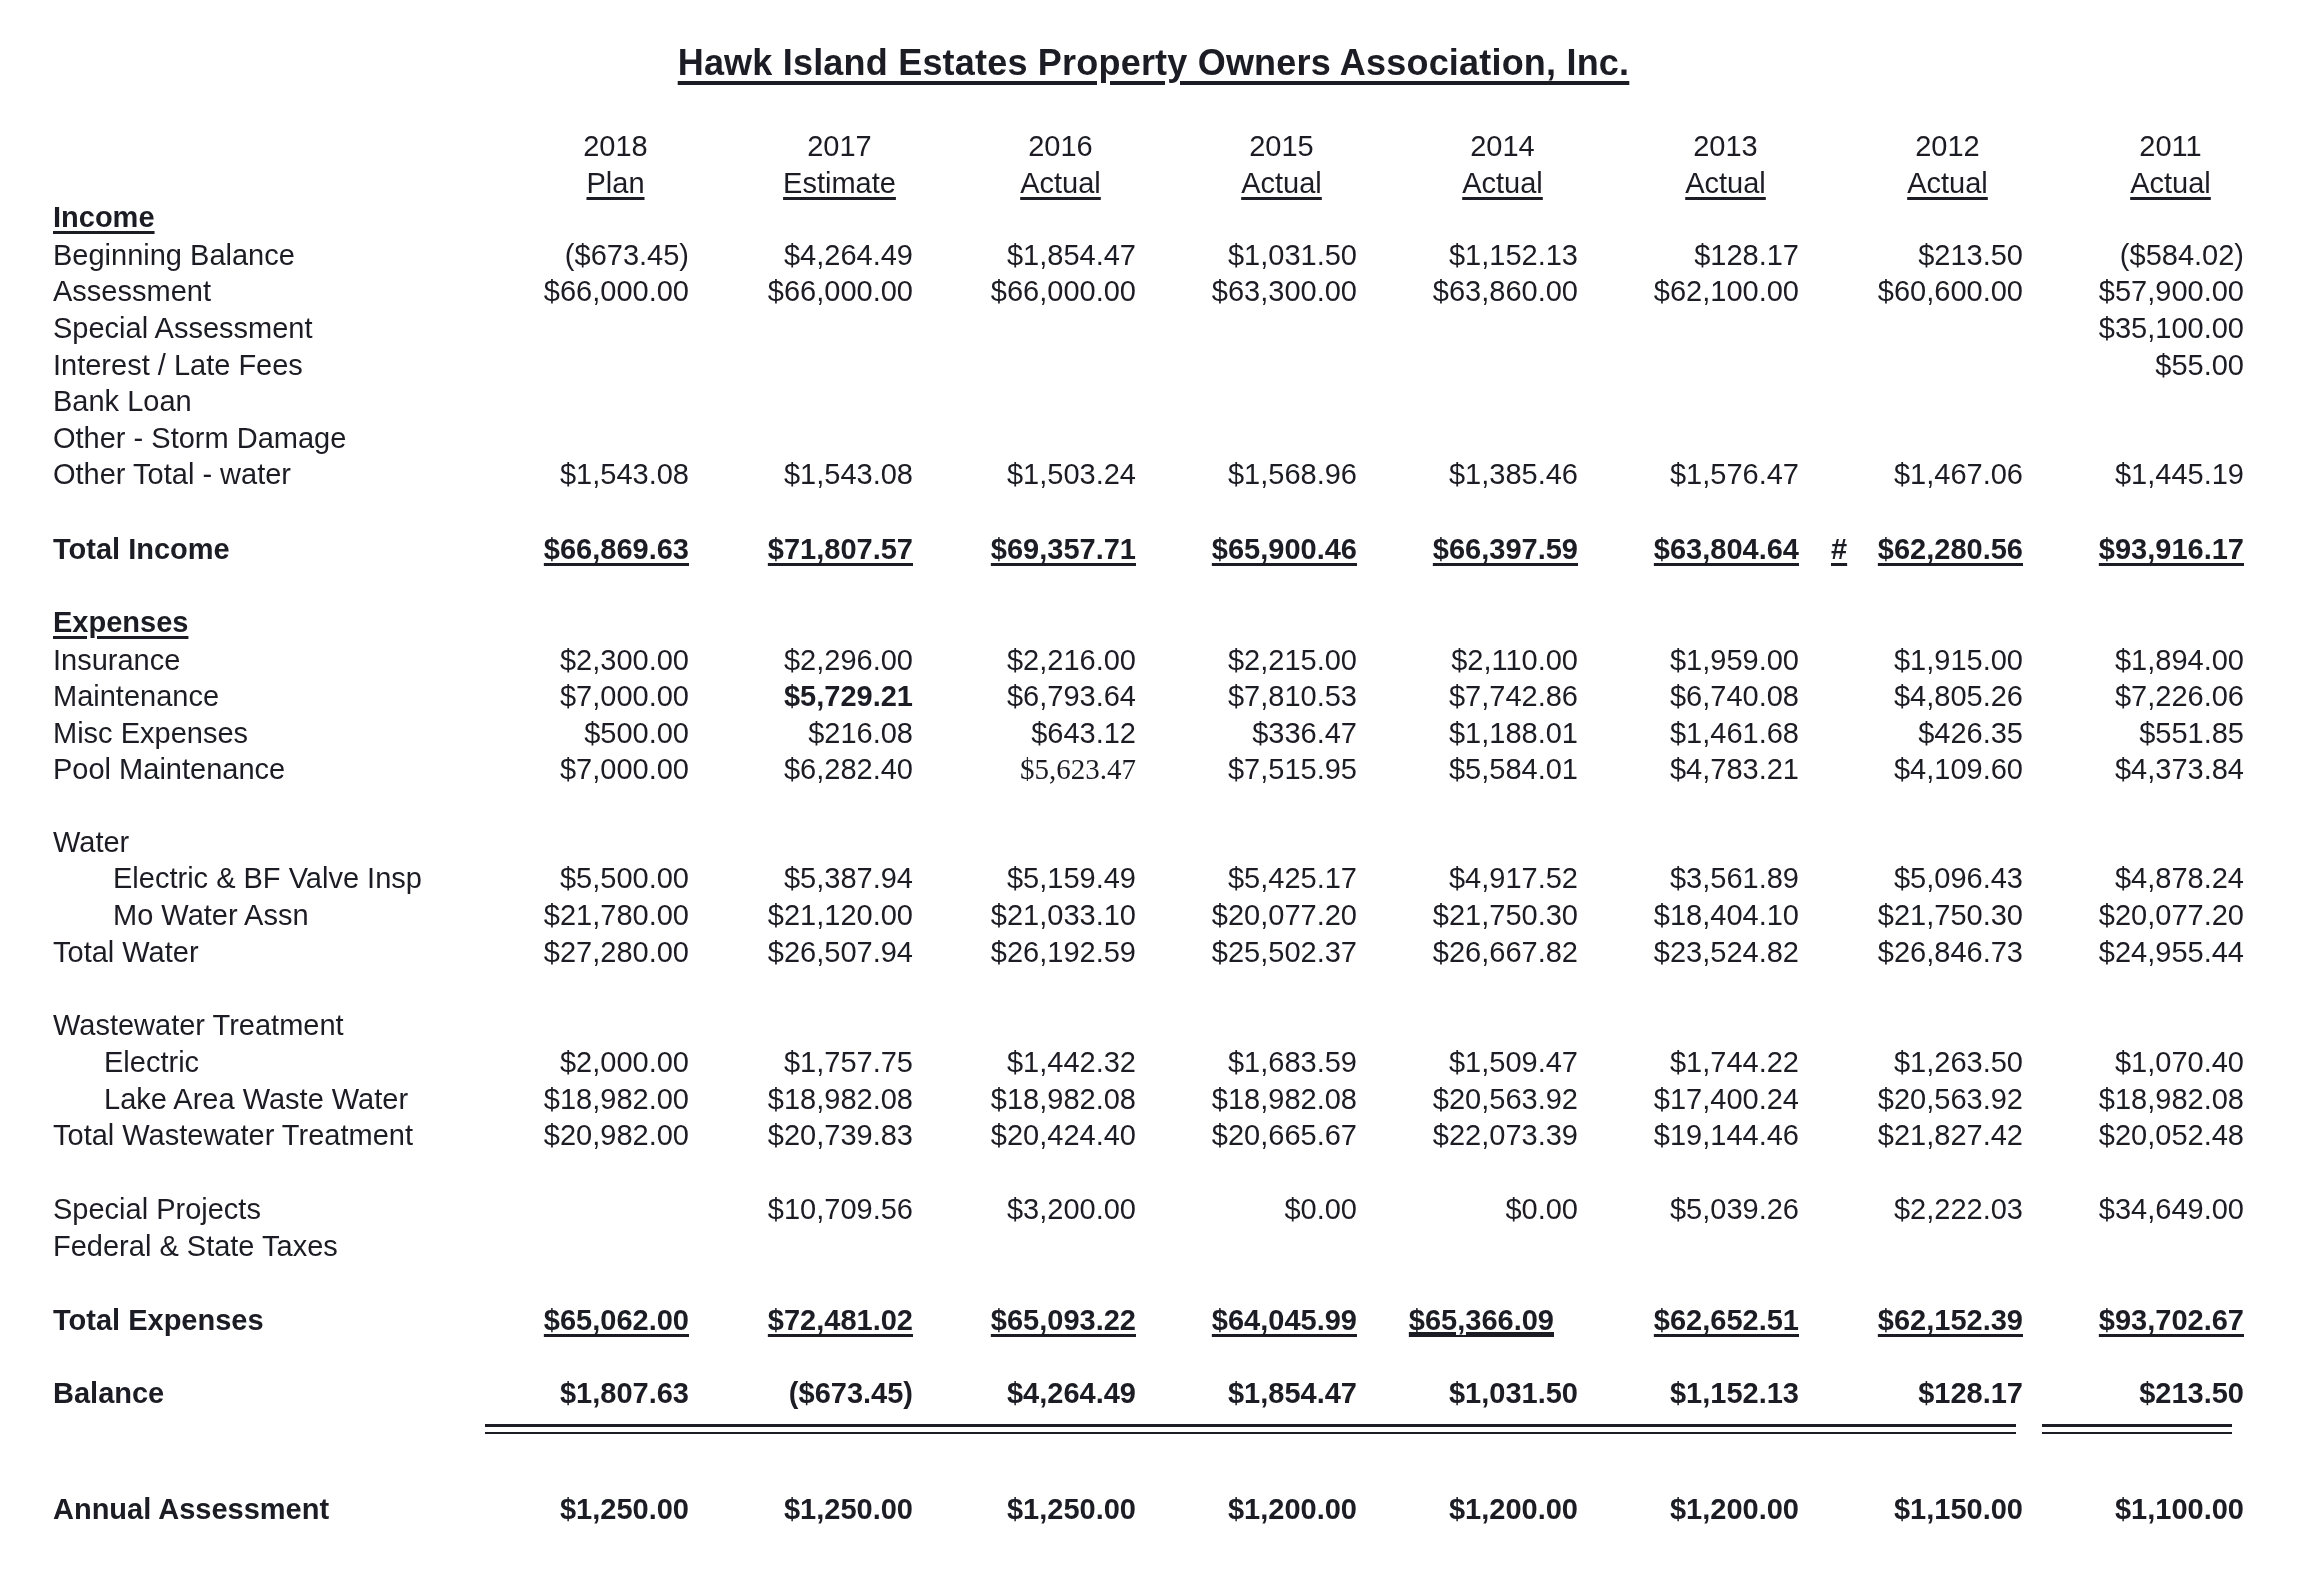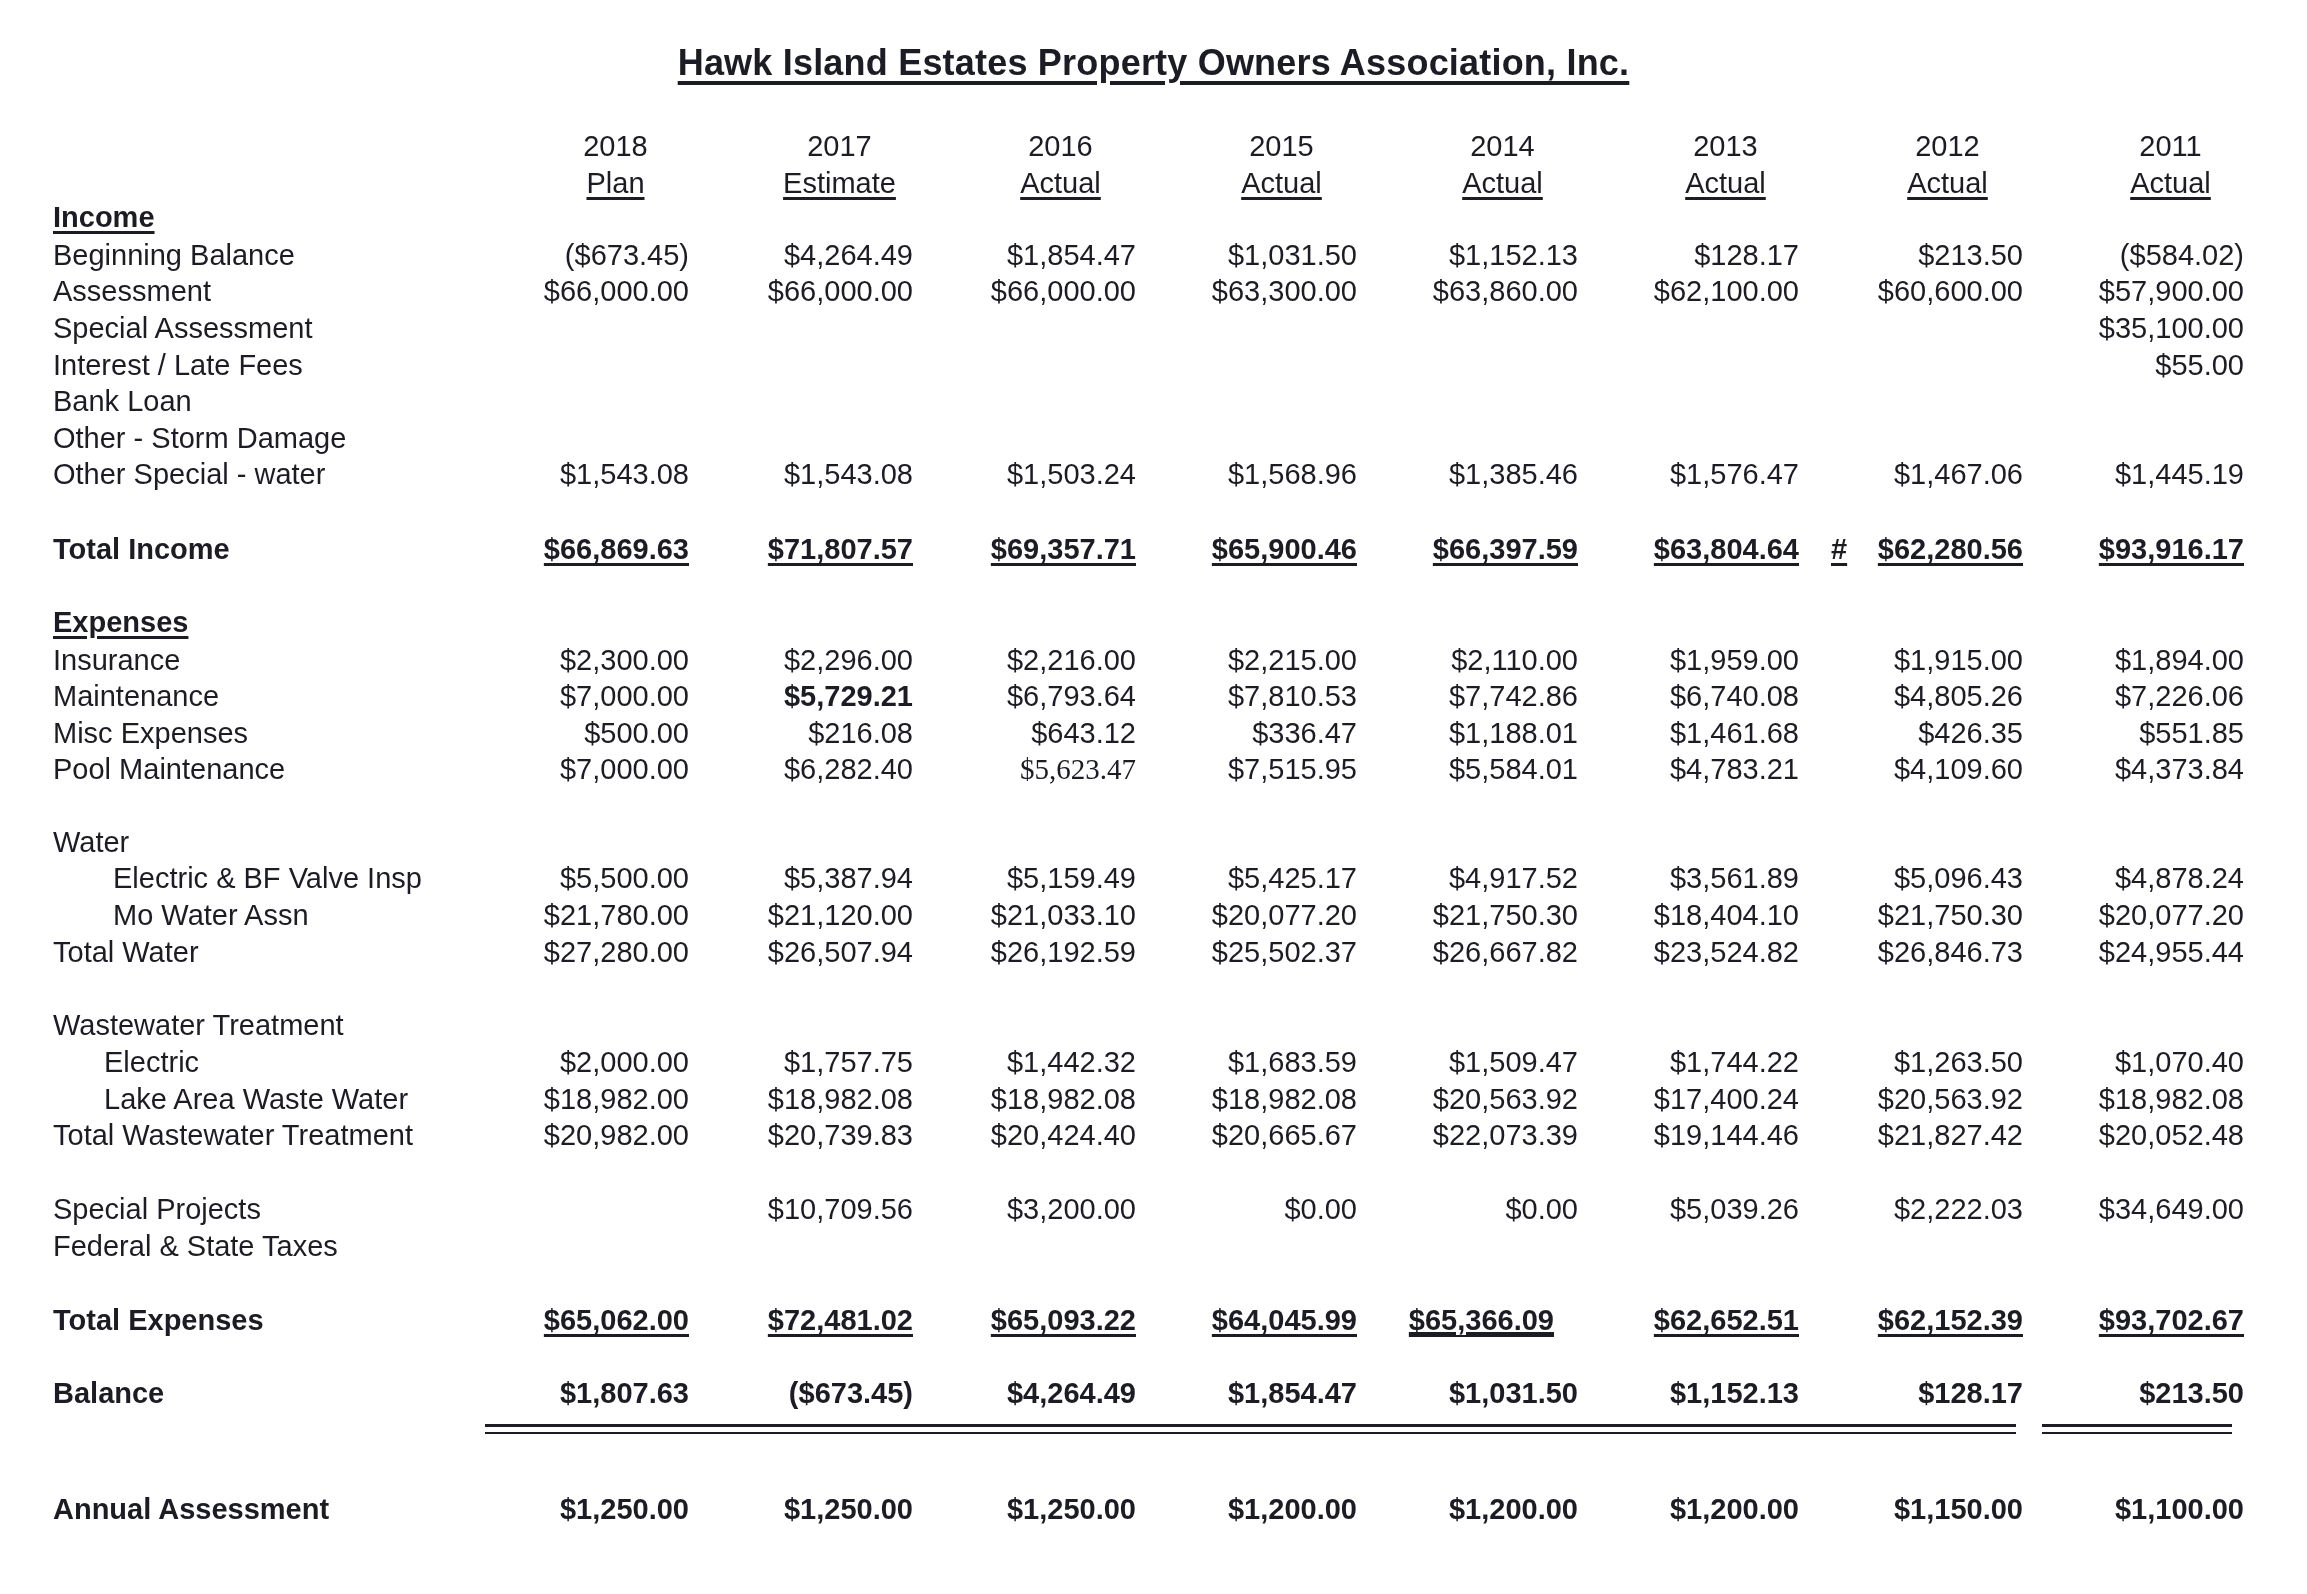--- a/index.html
+++ b/index.html
@@ -109,21 +109,21 @@
       <span class="val" style="left: 459px;"><span></span></span>
       <span class="val" style="left: 683px;"><span></span></span>
       <span class="val" style="left: 906px;"><span></span></span>
       <span class="val" style="left: 1127px;"><span></span></span>
       <span class="val" style="left: 1348px;"><span></span></span>
       <span class="val" style="left: 1569px;"><span></span></span>
       <span class="val" style="left: 1793px;"><span></span></span>
       <span class="val" style="left: 2014px;"><span></span></span>
     </div>
     <div class="row " style="top: 456px;">
-      <span class="label">Other Special - water</span>
+      <span class="label">Other Total - water</span>
       <span class="val" style="left: 459px;"><span>$1,543.08</span></span>
       <span class="val" style="left: 683px;"><span>$1,543.08</span></span>
       <span class="val" style="left: 906px;"><span>$1,503.24</span></span>
       <span class="val" style="left: 1127px;"><span>$1,568.96</span></span>
       <span class="val" style="left: 1348px;"><span>$1,385.46</span></span>
       <span class="val" style="left: 1569px;"><span>$1,576.47</span></span>
       <span class="val" style="left: 1793px;"><span>$1,467.06</span></span>
       <span class="val" style="left: 2014px;"><span>$1,445.19</span></span>
     </div>
     <div class="row bold totals" style="top: 531px;">

